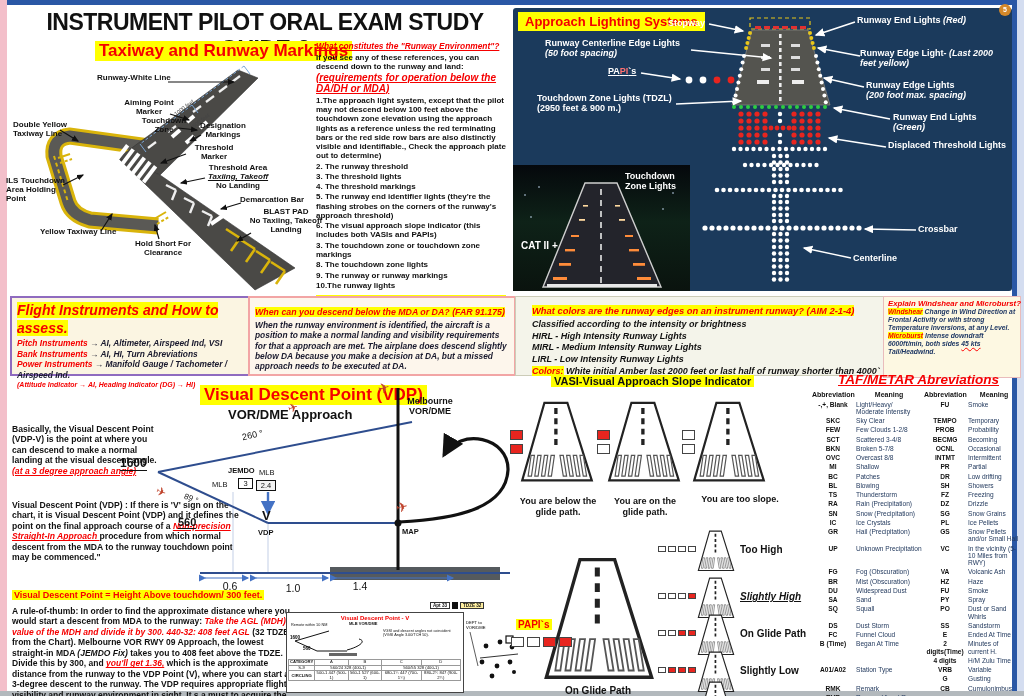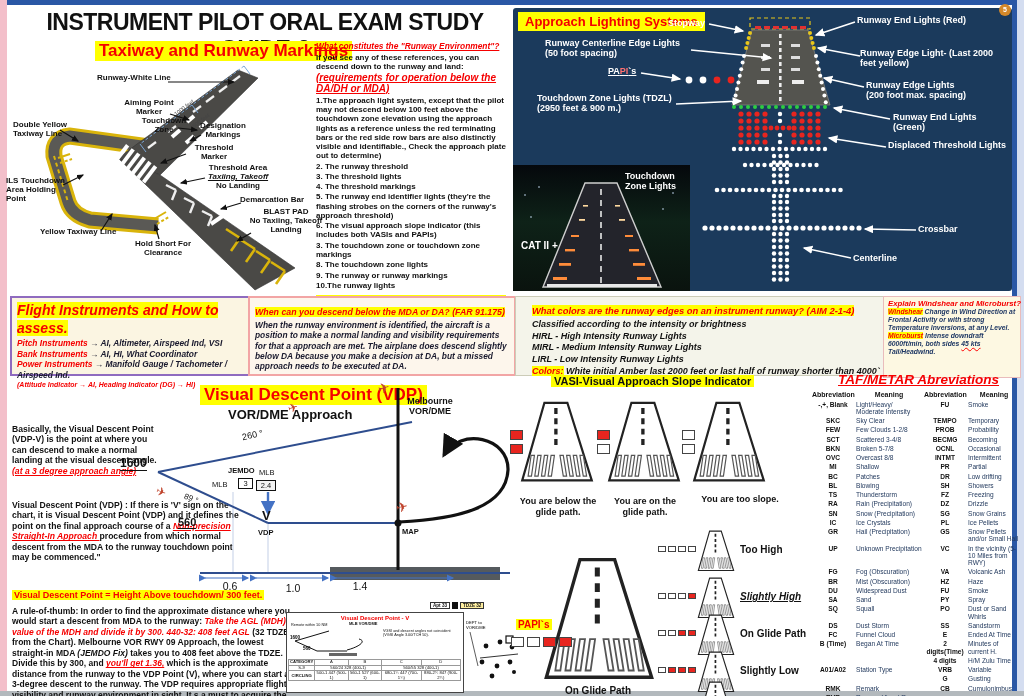--- a/index.html
+++ b/index.html
@@ -5,21 +5,21 @@
   html,body{margin:0;padding:0;background:#e8e8e8;}
   .page{position:relative;width:1024px;height:696px;background:#fff;overflow:hidden;
         font-family:"Liberation Sans",sans-serif;color:#111;}
   .abs{position:absolute;}
   .b{font-weight:bold}.i{font-style:italic}.u{text-decoration:underline}
   .red{color:#f50000}.hl{background:#ffff00}.nav{color:#1f3864}
   .ctr{text-align:center}
   .lbl{line-height:1.12;font-weight:bold;}
   .panel{background:#1b3a5c;border-radius:3px;}
   .panel .lbl{color:#fff;font-size:9px;}
-  .panel .sub{font-weight:bold;}
+  .panel .sub{font-style:italic;font-weight:bold;}
   .lt{display:inline-block;border:1px solid #444;box-sizing:border-box;}
   .lt.w{background:#fff}.lt.r{background:#e8251f}
   .envitem{margin-bottom:1px;}
   .fibox{border:2px solid #8f6bbf;background:#fbf5e2;}
   .mdabox{border:2px solid #f2a5a5;background:#fdf6ec;}
   .colbox{border:1px solid #ccccb8;background:#f4f4ea;}
   .wsbox{border:1px solid #e9bcbc;background:#fdf8e2;}
   .taf-grid{display:grid;grid-template-columns:42px 66px 42px 52px;column-gap:2px;row-gap:2px;
             font-size:6.6px;line-height:1.1;}
   .taf-grid .ca{font-weight:bold;text-align:center;color:#111;}
@@ -172,21 +172,21 @@
         <div class="envitem">9. The runway or runway markings</div>
         <div class="envitem">10.The runway lights</div>
       </div>
     <div class="b i u red hl" style="font-size:11.6px;line-height:1.3;margin-top:5px;width:190px;">If at MDA/DA and you can't see any of the references listed above, you must go missed.</div>
   </div>
 
   <div class="abs fibox" style="left:10px;top:296px;width:228px;height:70px;padding:3px 5px;">
     <div class="b i red hl" style="font-size:14px;display:inline;margin-top:8px;">Flight Instruments and How to assess.</div>
     <div id="fi-rows" style="font-size:8.4px;line-height:1.25;margin-top:1px;">
         <div><span class="red b i">Pitch Instruments</span><span class="b i" style="color:#1a1a2e;"> → AI, Altimeter, Airspeed Ind, VSI</span></div>
-        <div><span class="red b i">Bank Instruments</span><span class="b i" style="color:#1a1a2e;"> → AI, HI, What Coordinator</span></div>
+        <div><span class="red b i">Bank Instruments</span><span class="b i" style="color:#1a1a2e;"> → AI, HI, Turn Abreviations</span></div>
         <div><span class="red b i">Power Instruments</span><span class="b i" style="color:#1a1a2e;"> → Manifold Gauge / Tachometer / Airspeed Ind.</span></div>
       </div>
     <div class="red i b" style="font-size:7px;margin-top:1px;">(Attitude Indicator → AI, Heading Indicator (DG) → HI)</div>
   </div>
 
   <div class="abs mdabox" style="left:248px;top:296px;width:254px;height:70px;padding:3px 5px;">
     <div class="b i red hl" style="font-size:8.8px;display:inline;">When can you descend below the MDA or DA? (FAR 91.175)</div>
     <div class="b i" style="font-size:8.4px;line-height:1.23;margin-top:1px;color:#1a1a2e;">When the runway environment is identified, the aircraft is a position to make a normal landing and visibility requirements for that a approach are met. The airplane does descend slightly below DA because you make a decision at DA, but a missed approach needs to be executed at DA.</div>
   </div>
 

